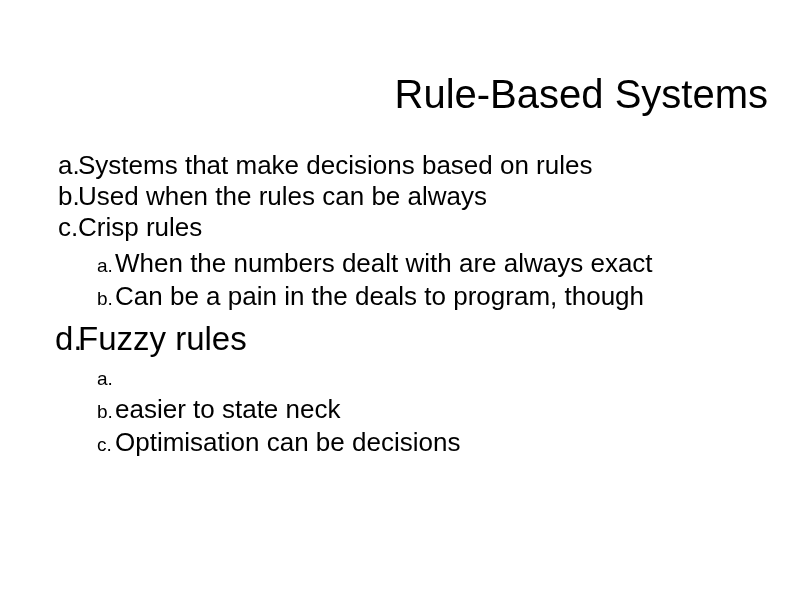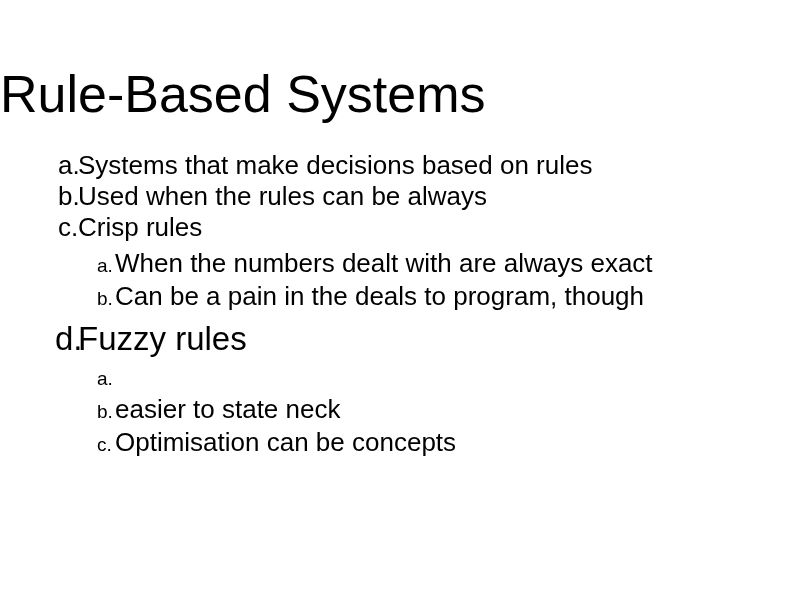--- a/index.html
+++ b/index.html
@@ -16,22 +16,22 @@
     height: 600px;
     background: #ffffff;
     font-family: "Liberation Sans", sans-serif;
     color: #000000;
   }
   .title {
     position: absolute;
     top: 72px;
     left: 0;
     width: 768px;
-    text-align: left;
-    font-size: 52px;
+    text-align: right;
+    font-size: 40px;
     line-height: 44px;
     font-weight: 400;
     white-space: nowrap;
   }
   .list {
     position: absolute;
     top: 150px;
     left: 0;
     width: 800px;
   }
@@ -100,17 +100,17 @@
       <span class="marker">a.</span>
     </div>
 
     <div class="row lvl2">
       <span class="marker">b.</span>
       <span class="text">easier to state neck</span>
     </div>
 
     <div class="row lvl2">
       <span class="marker">c.</span>
-      <span class="text">Optimisation can be concepts</span>
+      <span class="text">Optimisation can be decisions</span>
     </div>
 
   </div>
 </div>
 
 </body></html>

